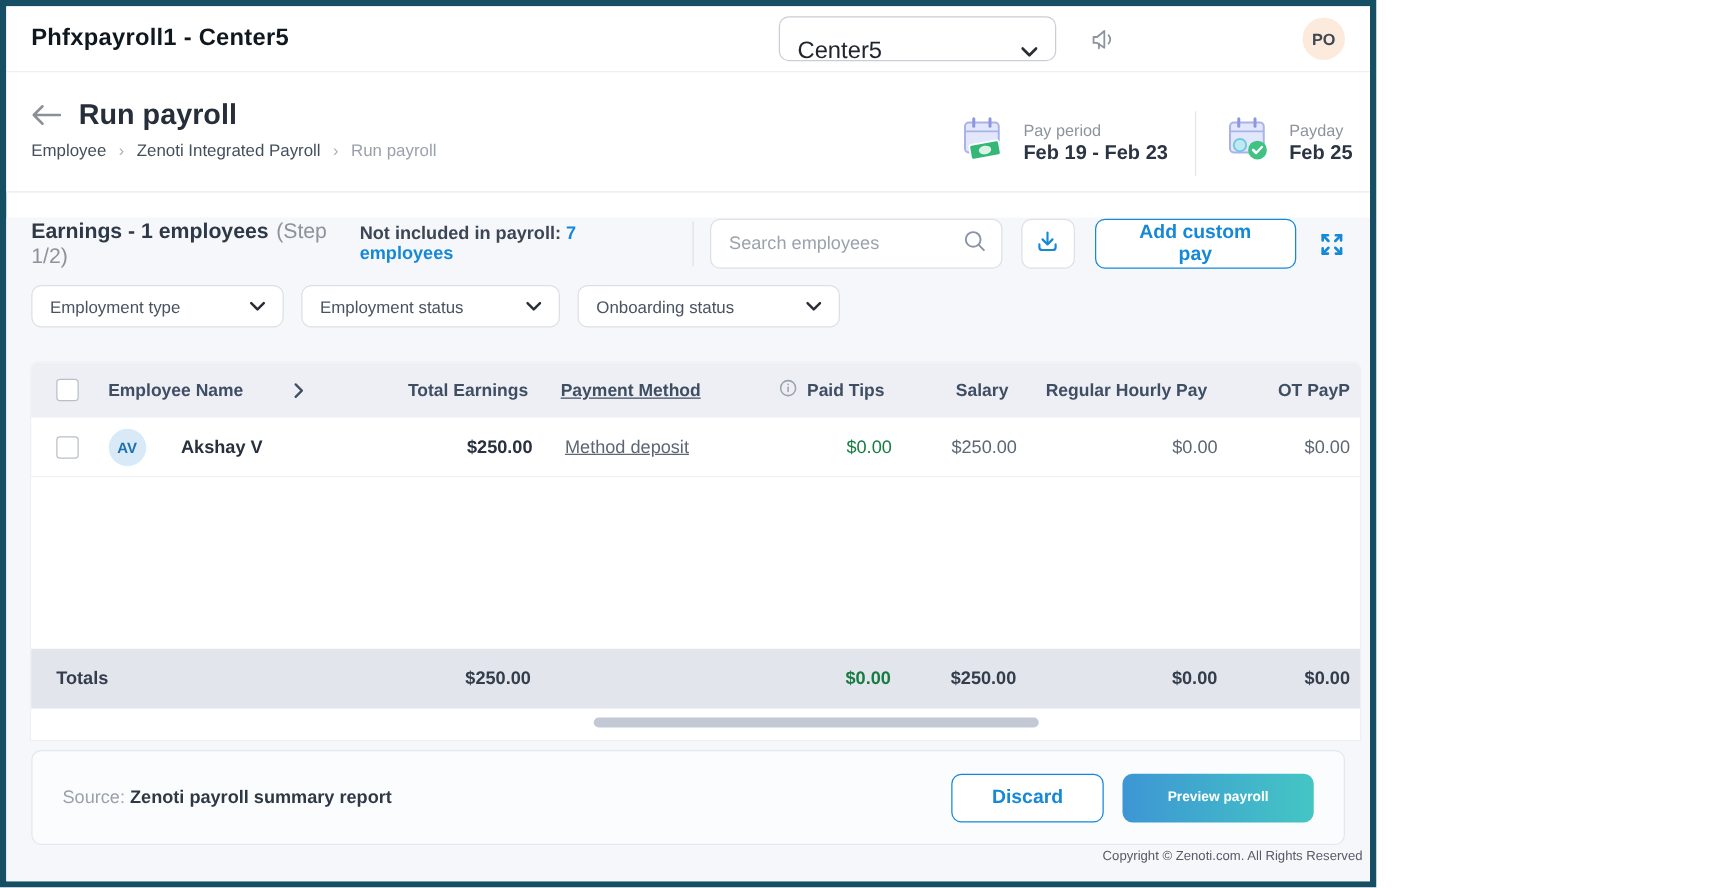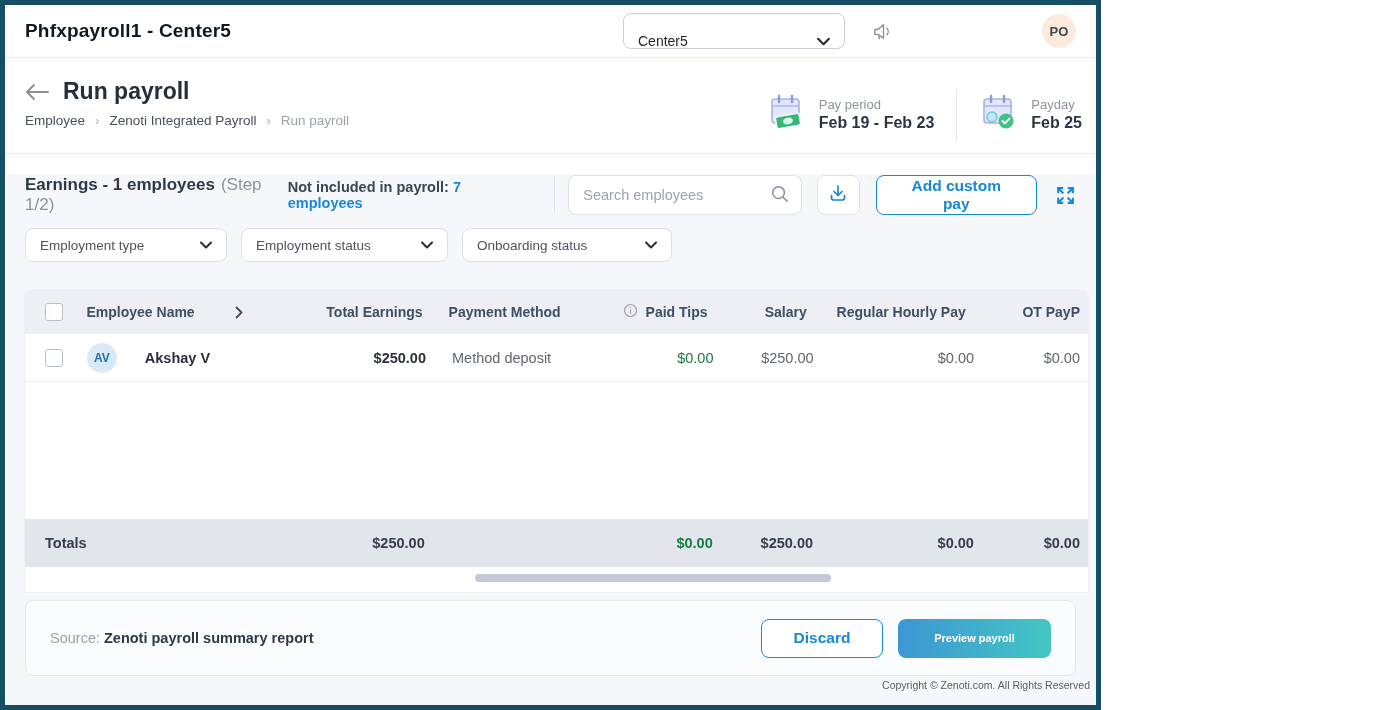--- a/index.html
+++ b/index.html
@@ -9,21 +9,21 @@
     border:5px solid var(--frame-border,#164e63);
     background:#fff; position:relative; overflow:hidden;
   }
   
   .topbar { height:53px; background:#fff; border-bottom:1px solid #e7e9ec;
     display:flex; align-items:center; padding:0 20px; }
   .topbar-title { font-size:19px; font-weight:bold; color:#10181f; letter-spacing:.2px; }
   .topbar-right { margin-left:auto; display:flex; align-items:center; }
   .center-select { width:222px; height:36px; border:1px solid #c9cdd4; border-radius:8px;
     display:flex; align-items:center; padding:0 14px; cursor:pointer; background:#fff; }
-  .center-select span { font-size:14px; color:#21262e;margin-top:20px; }
+  .center-select span { font-size:19px; color:#21262e;margin-top:20px; }
   .center-select .chev { margin-left:auto; color:#2a2f36; display:flex; }
   .megaphone-btn { margin-left:26px; color:#8d939d; display:flex; cursor:pointer; }
   .avatar { margin-left:148px; width:34px; height:34px; border-radius:50%;
     background:#fcebdd; color:#3e4752; font-size:13px; font-weight:bold;
     display:flex; align-items:center; justify-content:center; cursor:pointer; }
   
   .page-header { height:96px; background:#fff; border-bottom:1px solid #e7e9ec;
     display:flex; padding:12px 14px 0 20px; }
   .title-row { display:flex; align-items:center; gap:14px; margin-top:8px; }
   .back-arrow { color:#8b9097; display:flex; cursor:pointer; }
@@ -72,21 +72,21 @@
   .thead { height:44px; background:#edeff5; border-radius:6px 6px 0 0;
     font-size:14px; font-weight:bold; color:#3f4e63; }
   .tdata { height:48px; border-bottom:1px solid #eceef2; font-size:14.5px; color:#5d6673; }
   .tspacer { height:137px; background:#fff; }
   .ttotals { height:48px; background:var(--totals-bg,#e3e5ed); font-size:14.5px;
     font-weight:bold; color:#333d4c; }
   .cell { display:flex; align-items:center; }
   .c-check { width:56px; padding-left:20px; }
   .c-name  { width:220px; padding-left:12px; gap:28px; }
   .c-total { width:202px; justify-content:flex-end; }
-  .c-method{ width:224px; padding-left:26px; }
+  .c-method{ width:224px; padding-left:26px;text-decoration:underline; }
   .c-tips  { width:118px; justify-content:flex-end; gap:8px; }
   .c-salary{ width:121px; justify-content:flex-end; }
   .c-reg   { width:194px; justify-content:flex-end; }
   .c-ot    { width:128px; justify-content:flex-end; }
   .c-p     { flex:1; justify-content:flex-end; padding-right:8px; }
   .c-totlabel { width:276px; padding-left:20px; }
   .checkbox { width:18px; height:18px; background:#fff; border:1.5px solid #b9bfc8;
     border-radius:3px; cursor:pointer; }
   .row-avatar { width:30px; height:30px; border-radius:50%; background:#d8eaf8;
     color:#1f6fae; font-size:12px; font-weight:bold; display:flex;

